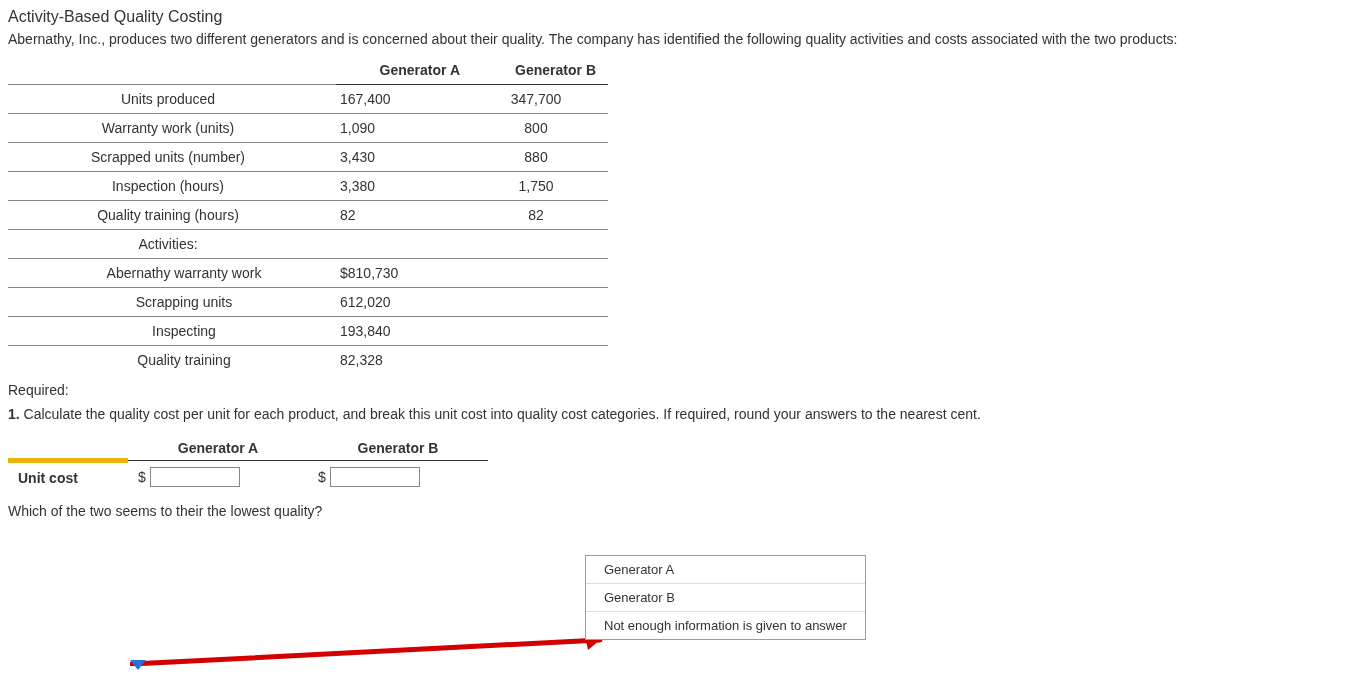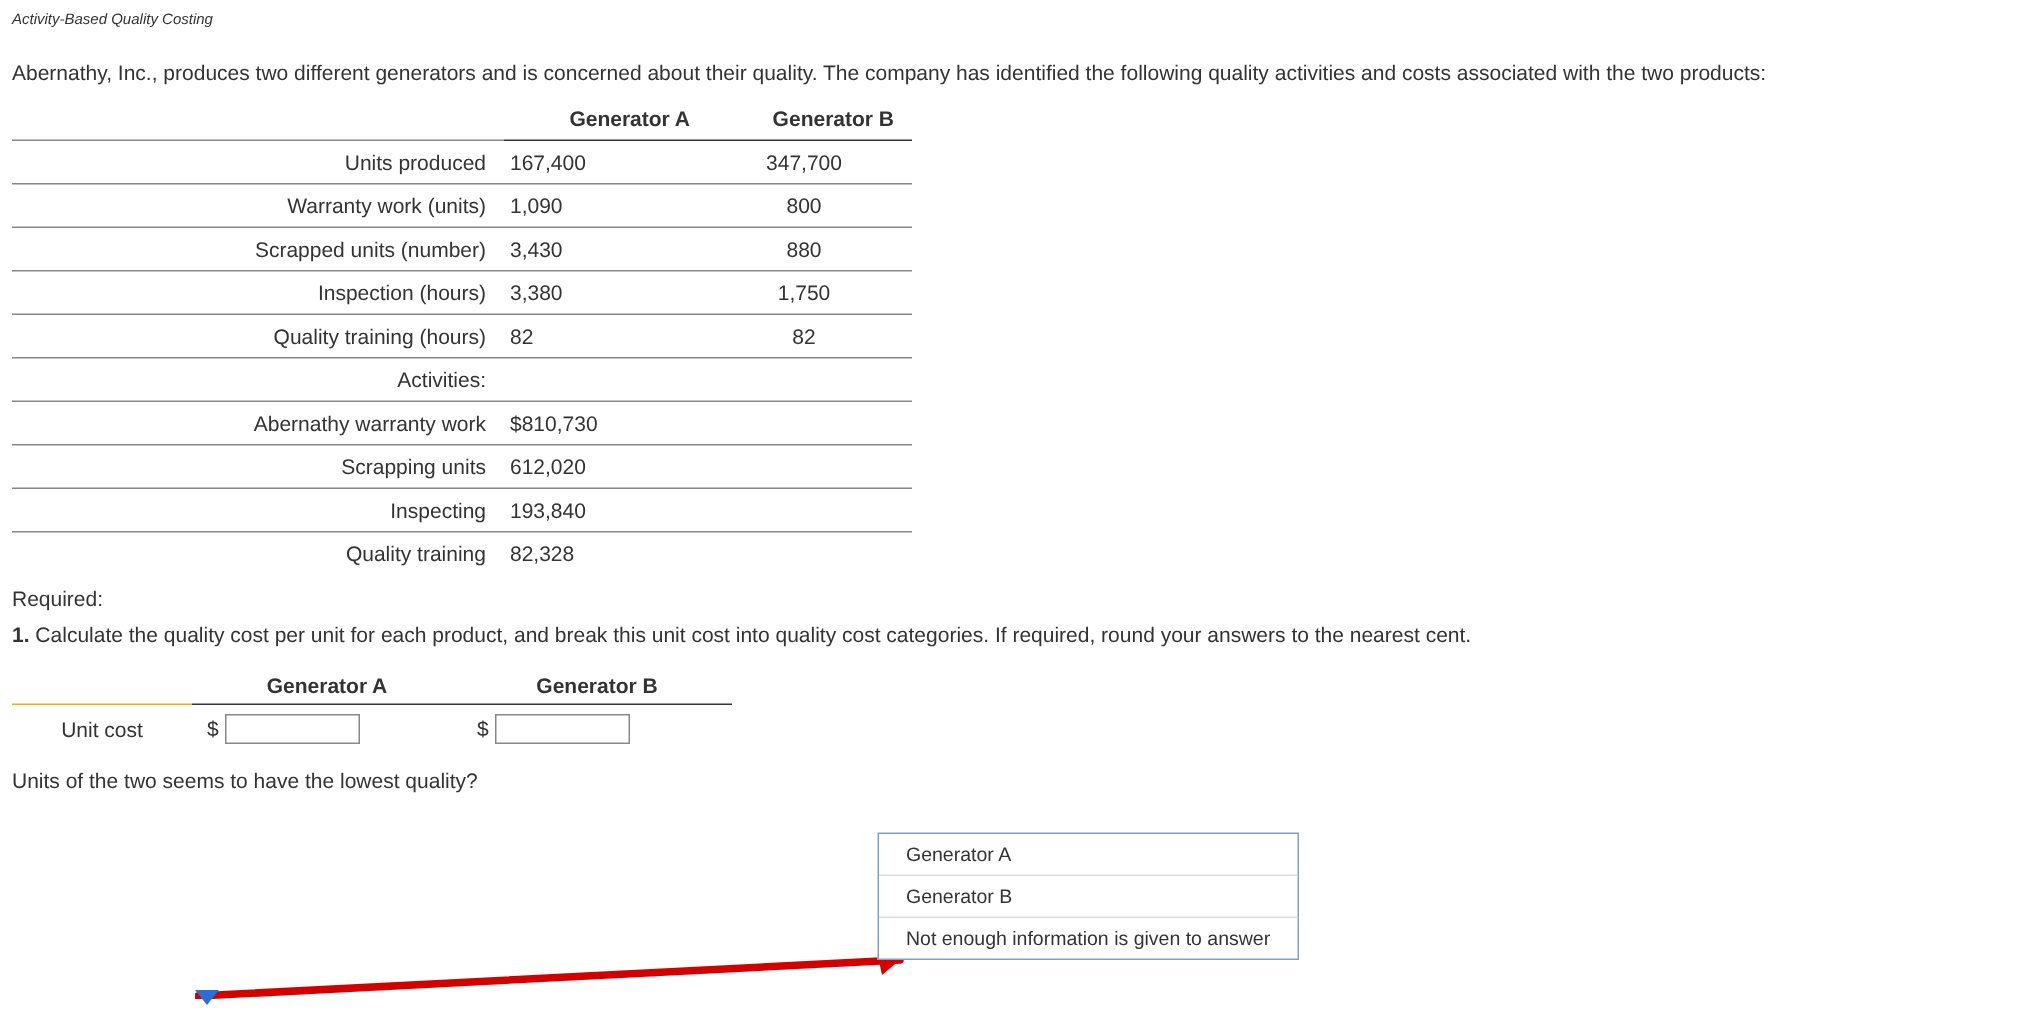--- a/index.html
+++ b/index.html
@@ -11,23 +11,22 @@
     color: #333333;
     width: 1361px;
   }
   .page {
     padding: 8px 8px 20px 8px;
     position: relative;
     min-height: 680px;
     box-sizing: border-box;
   }
   .title {
-    font-size: 10px;
-    margin-bottom: 18px;
-    font-style: italic;
+    font-size: 16px;
+    margin-bottom: 2px;
   }
   .intro {
     line-height: 1.7;
     margin-bottom: 2px;
   }
 
   
   table.data {
     border-collapse: collapse;
     margin-top: 4px;
@@ -40,21 +39,21 @@
     padding: 6px 12px 6px 4px;
     text-align: right;
     font-weight: bold;
     border-bottom: 1px solid #333;
   }
   table.data th:first-child {
     border-bottom: none;
   }
   .col-label {
     width: 280px;
-    text-align: right;
+    text-align: center;
   }
   .col-a {
     width: 120px;
     text-align: left;
   }
   .col-b {
     width: 120px;
     text-align: center;
   }
   .indent {
@@ -90,22 +89,23 @@
   }
   table.unitcost th.empty {
     border-bottom: none;
   }
   table.unitcost td {
     padding: 6px 10px;
     vertical-align: middle;
   }
   .uc-label {
     width: 100px;
-    text-align: center;
-    border-top: 1px solid #eab308;
+    text-align: left;
+    border-top: 5px solid #eab308;
+    font-weight: bold;
   }
   .uc-col {
     width: 160px;
     text-align: left;
   }
   .uc-cell-a {
     border-top: 1px solid #888;
   }
   .uc-cell-b {
   }
@@ -241,21 +241,21 @@
         <input class="amount" type="text" style="">
       </td>
       <td class="uc-cell-b">
         <span>$</span>
         <input class="amount" type="text" style="">
       </td>
     </tr>
   </tbody>
     </table>
 
-  <div>Units of the two seems to have the lowest quality?</div>
+  <div>Which of the two seems to their the lowest quality?</div>
 
   <svg class="red-line" viewBox="0 0 490 30" preserveAspectRatio="none">
     <line x1="2" y1="28" x2="470" y2="4" stroke="#d40000" stroke-width="5" stroke-linecap="round"></line>
     <polygon points="470,4 455,0 458,14" fill="#d40000"></polygon>
   </svg>
 
   <svg class="blue-caret" width="16" height="10">
     <polygon points="0,0 16,0 8,10" fill="#2a6fd6"></polygon>
   </svg>
 

